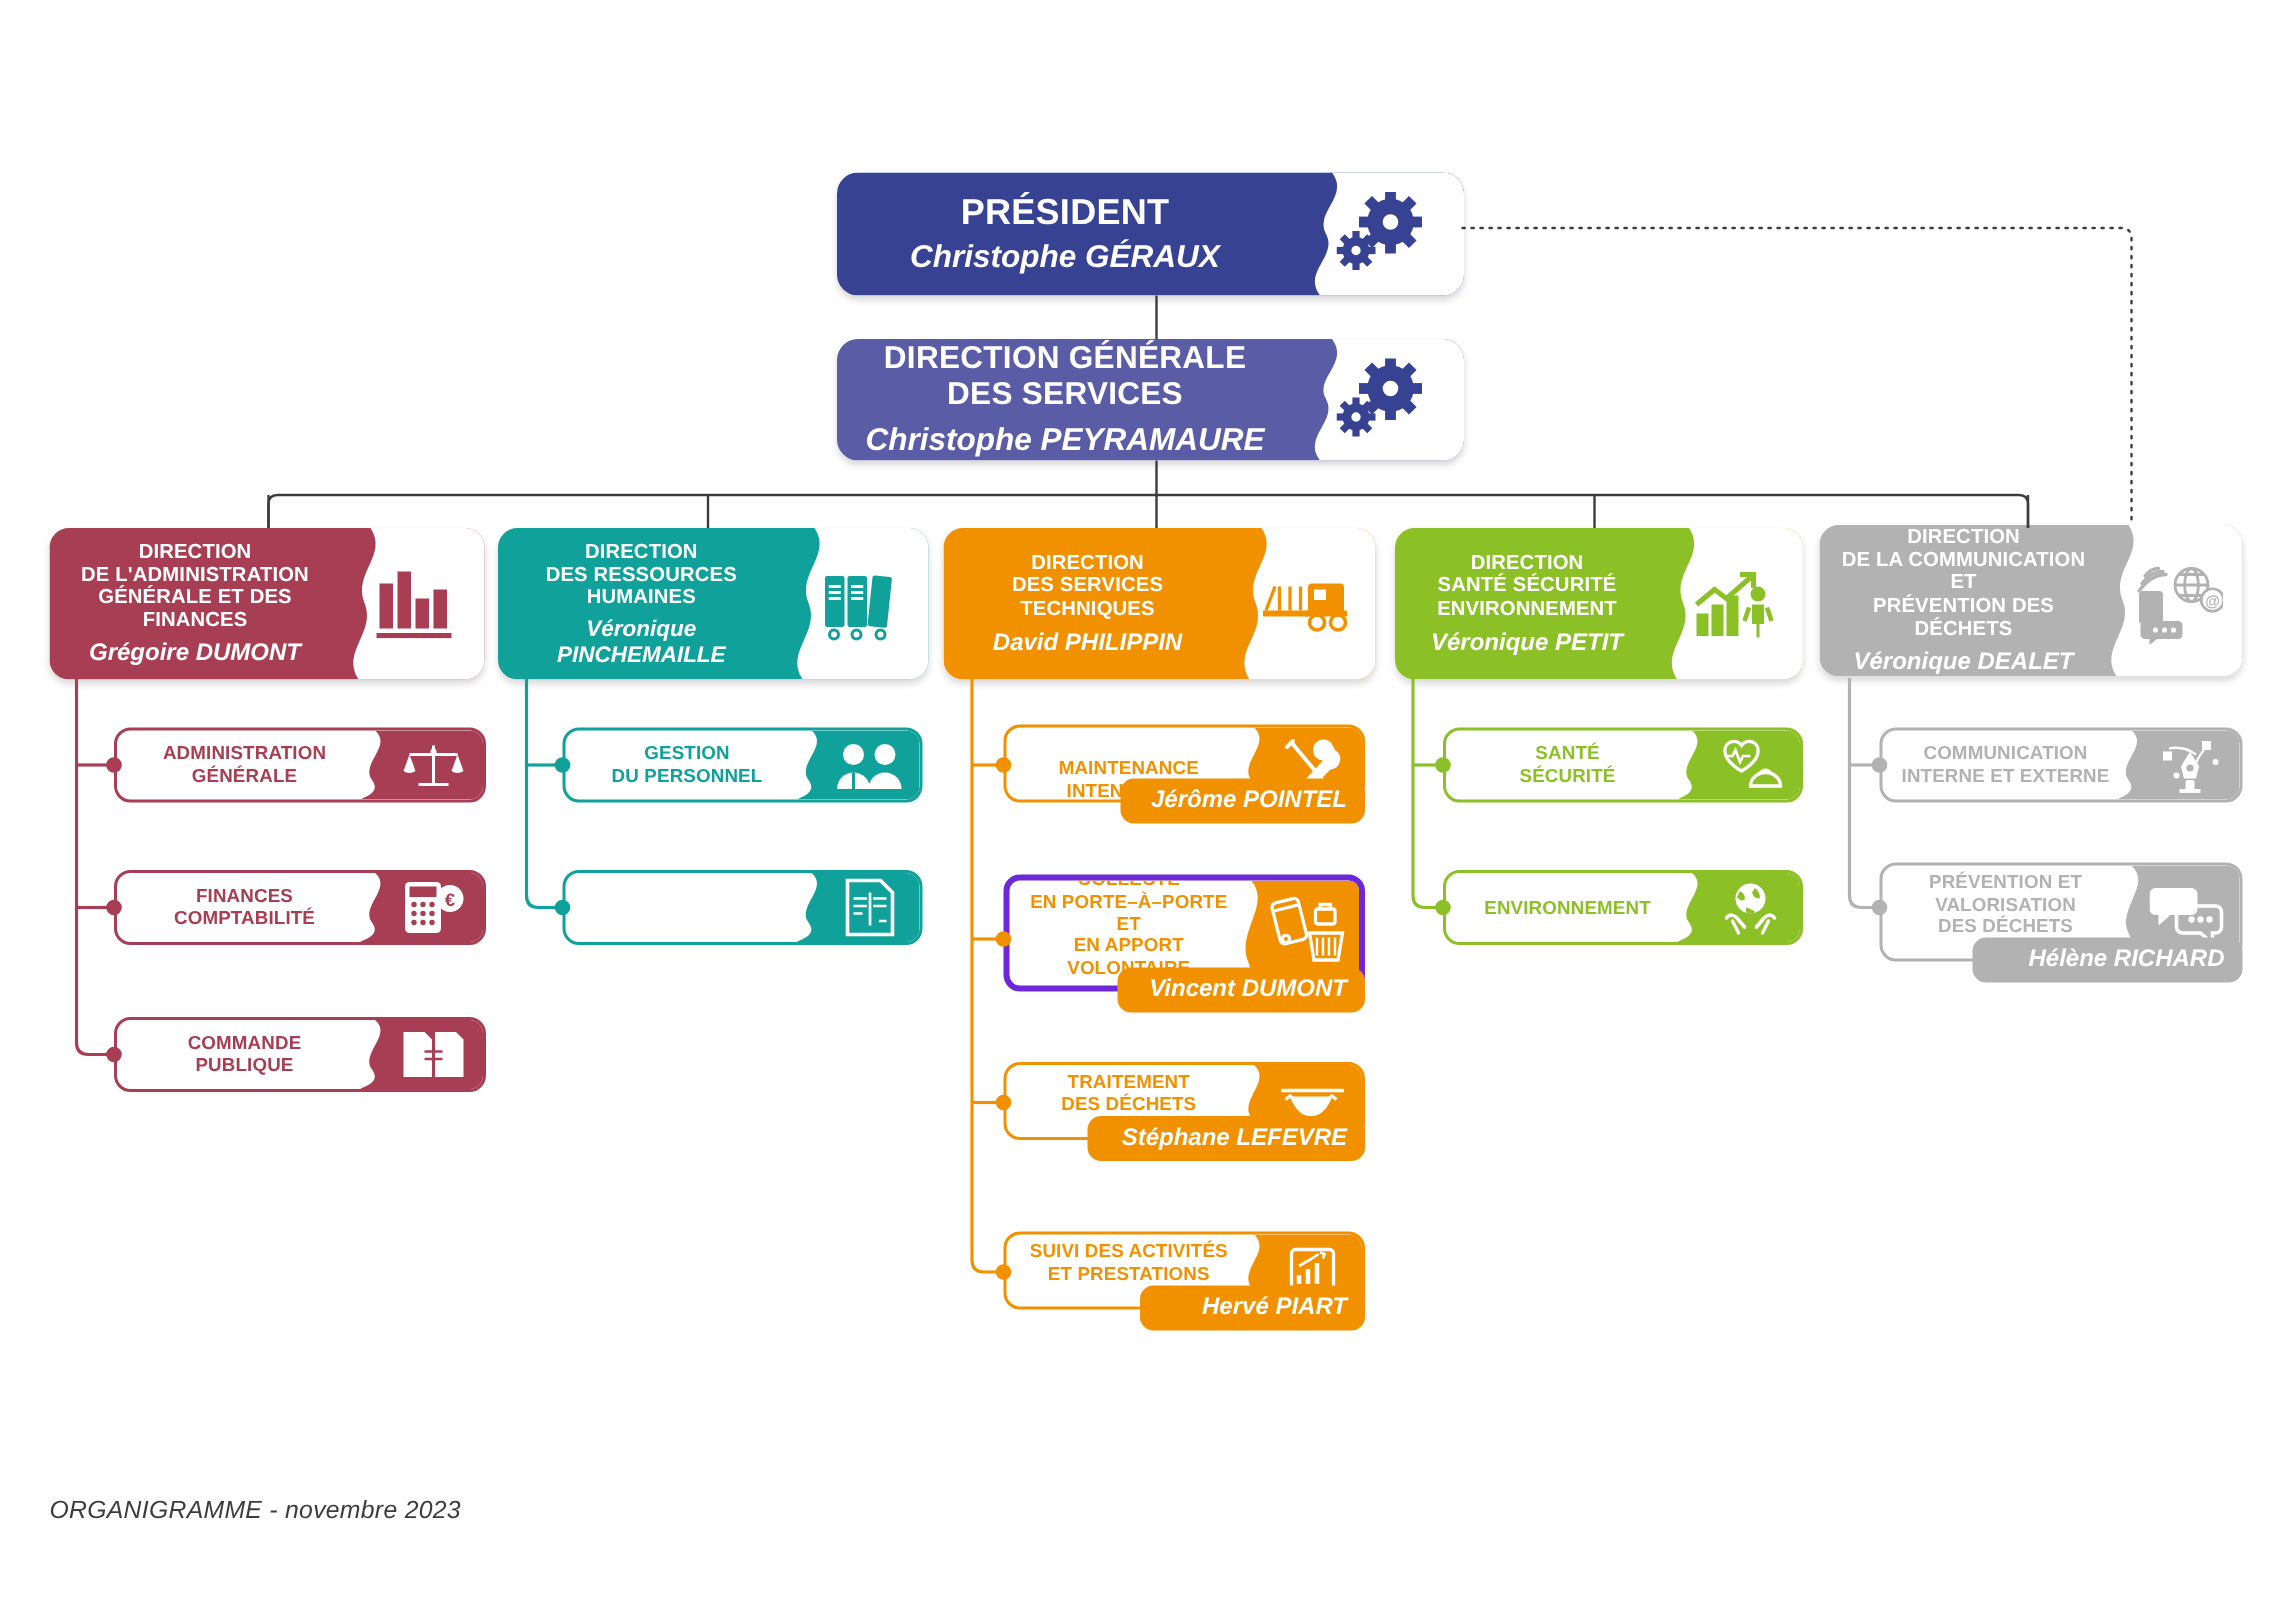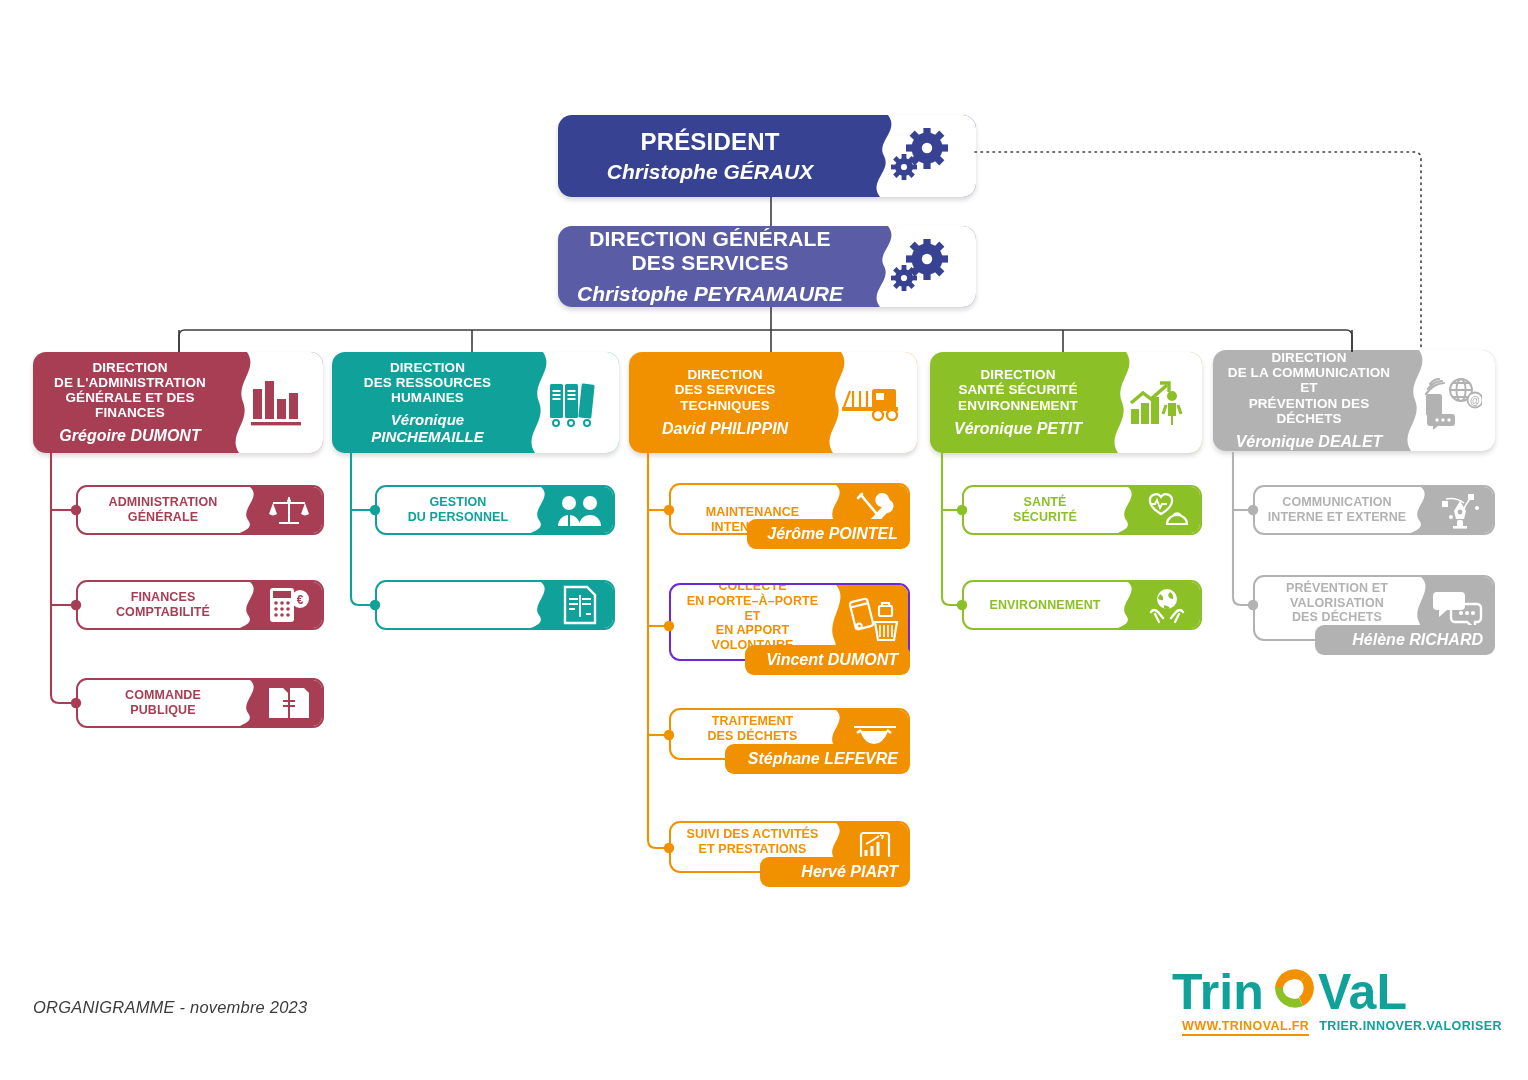--- a/index.html
+++ b/index.html
@@ -470,21 +470,21 @@
           <path d="M6,4 L26,28"></path>
             <path d="M3,7 L7,3"></path>
           <path d="M33,5 a7,7 0 1 0 -6,11 L14,30 a3.5,3.5 0 0 0 5,5 L32,22 a7,7 0 0 0 3,-13 Z" fill="#fff" stroke="none"></path>
         </svg>
       </div>
     </div>
     <div class="person" style="top:36px;height:30px;background:#F29100;min-width:160px;">Jérôme POINTEL</div>
   </div>
 
   <div class="svcbox" style="left:669px;top:583px;width:241px;height:92px;">
-    <div class="shell" style="height:78px;border:2px solid #6d28d9;">
+    <div class="shell" style="height:78px;border:4px solid #6d28d9;">
       <svg style="position:absolute;right:0;top:0;width:88px;height:74px;" viewBox="0 0 88 74">
         <path d="M16,0 C30,16 6,34 14,54 C20,68 10,71 6,74 L88,74 L88,0 Z" fill="#F29100"></path>
       </svg>
       <div class="lbl" style="right:74px;bottom:12px;color:#F29100;">
         <div>COLLECTE</div>
         <div>EN PORTE–À–PORTE ET</div>
         <div>EN APPORT VOLONTAIRE</div>
       </div>
       <div class="iconcell" style="width:70px;">
         <svg width="54" height="52" viewBox="0 0 54 52" fill="none" stroke="#fff" stroke-width="2.2">
@@ -712,30 +712,14 @@
               <circle cx="40" cy="27" r="2.1"></circle>
             </g>
         </svg>
       </div>
     </div>
     <div class="person" style="top:50px;height:30px;background:#B2B2B2;min-width:180px;">Hélène RICHARD</div>
   </div>
 
   <div id="footnote">ORGANIGRAMME - novembre 2023</div>
 
-  <div id="logo">
-    <svg class="wordmark" viewBox="0 0 300 58">
-      <text x="0" y="46" font-size="50" font-weight="bold" fill="#0FA19A" font-family="'Liberation Sans',sans-serif">Trin</text>
-      <g transform="translate(123,26)">
-        <path d="M-20,-1 a20,20 0 0 1 33,-14 l-7,7 a11,11 0 0 0 -17,7 Z" fill="#F29100"></path>
-        <path d="M13,-15 a20,20 0 0 1 -5,32 l-4,-9 a11,11 0 0 0 2,-16 Z" fill="#F29100"></path>
-        <path d="M8,17 a20,20 0 0 1 -28,-18 l9,0 a11,11 0 0 0 15,10 Z" fill="#8CC027"></path>
-        <circle cx="-3" cy="0" r="9" fill="#ffffff"></circle>
-      </g>
-      <text x="146" y="46" font-size="50" font-weight="bold" fill="#0FA19A" font-family="'Liberation Sans',sans-serif">VaL</text>
-    </svg>
-    <div class="tagline">
-      <span class="tl-url">WWW.TRINOVAL.FR</span>
-      <span class="tl-claim">TRIER.INNOVER.VALORISER</span>
-    </div>
-  </div>
 
 </div>
 
 </body></html>

